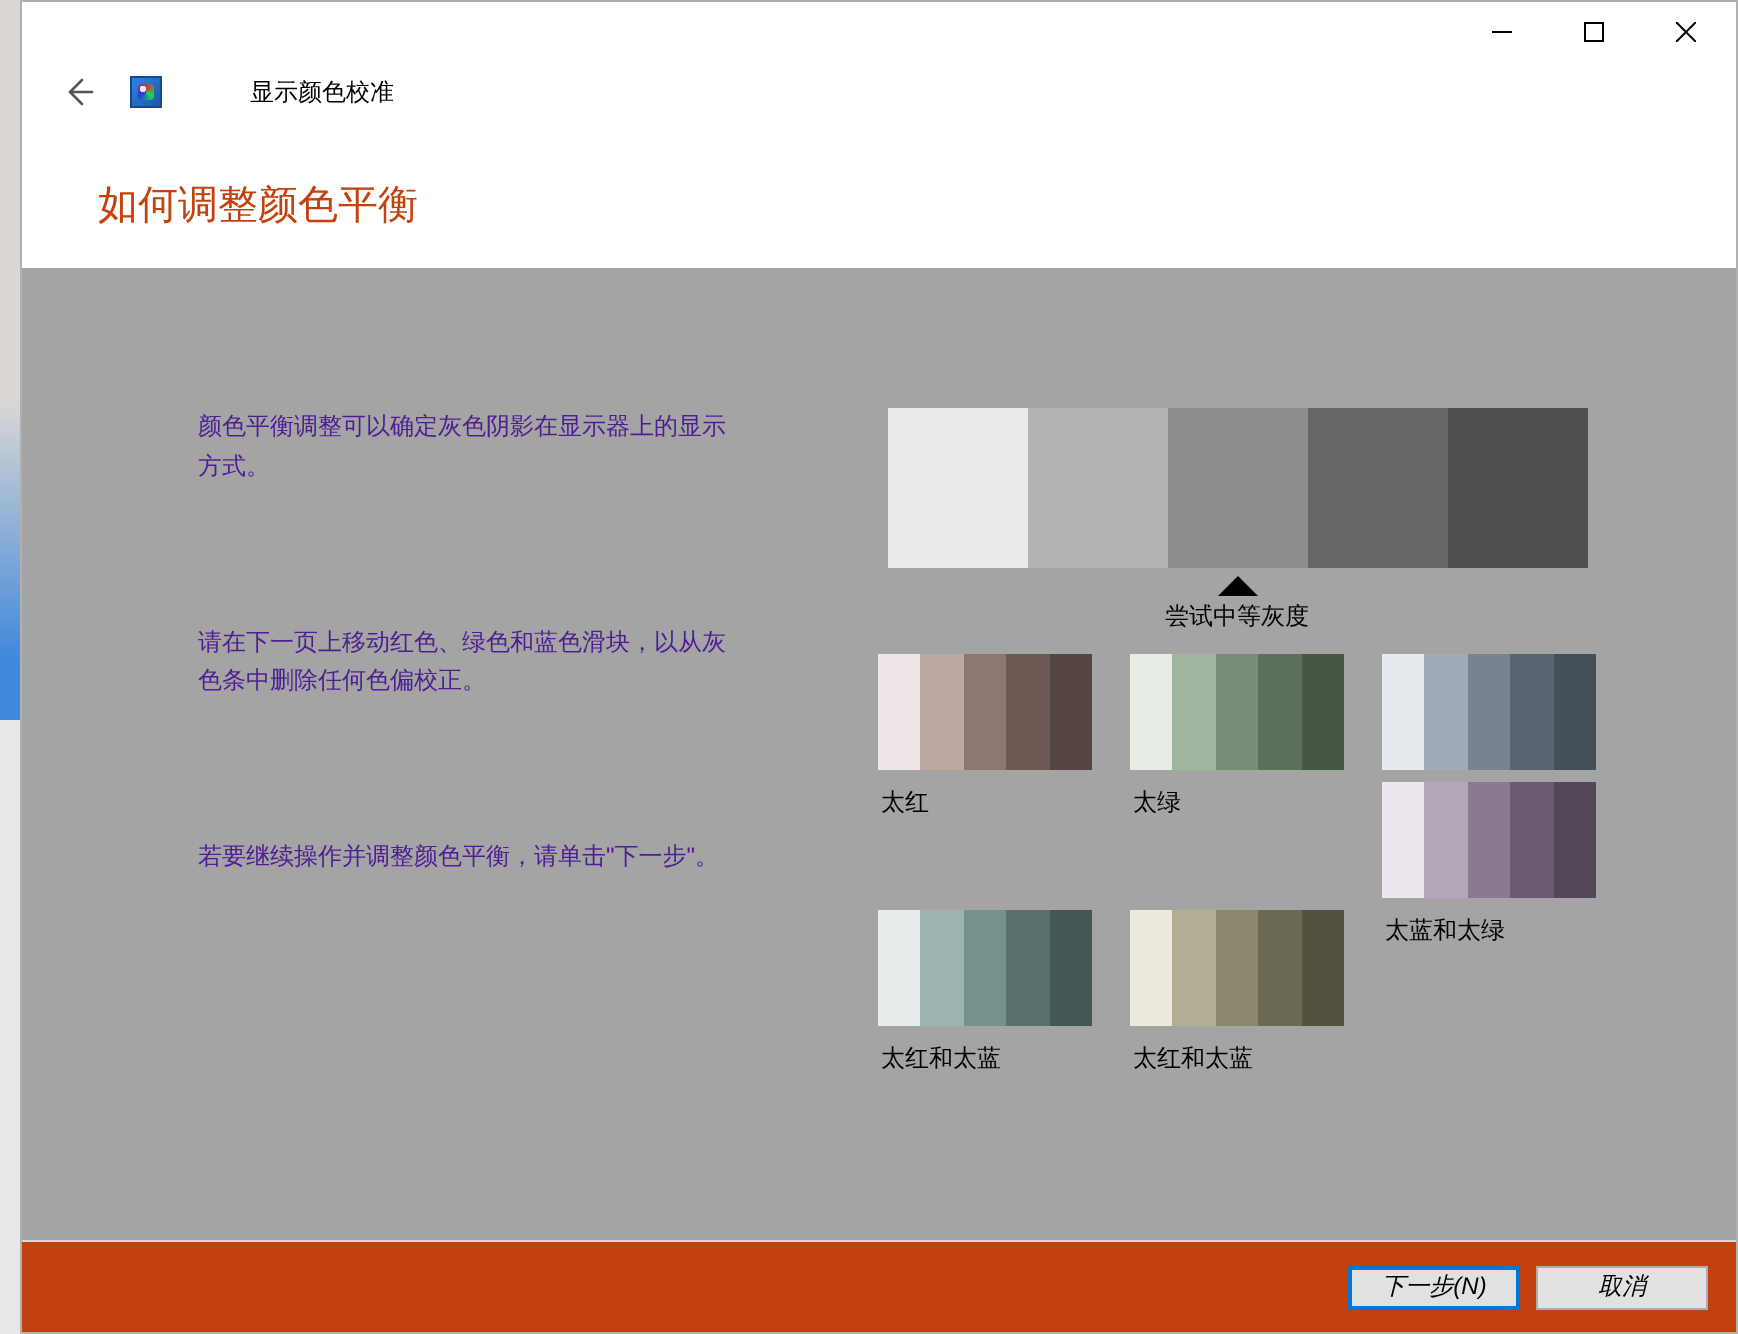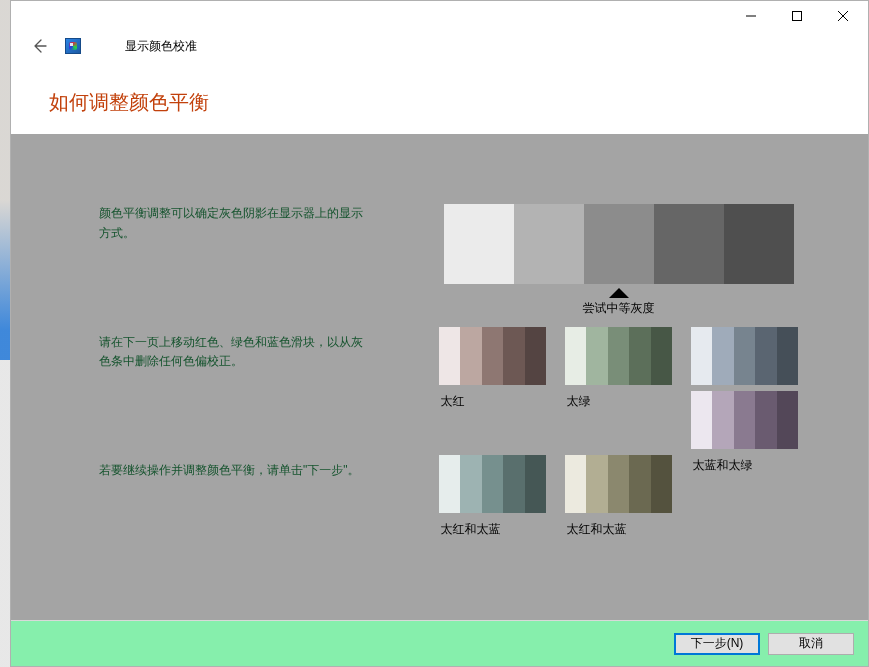--- a/index.html
+++ b/index.html
@@ -87,26 +87,26 @@
       flex: 1;
       background: #a4a4a4;
       margin: 0;
       position: relative;
       padding: 70px 34px 20px 88px;
       display: flex;
       gap: 34px;
     }
     .desc-col {
       width: 270px;
-      color: #14532d;
+      color: #4c1d95;
       font-size: 12px;
       line-height: 1.65;
       display: flex;
       flex-direction: column;
-      gap: 89px;
+      gap: 68px;
     }
     .samples-col {
       flex: 1;
       display: flex;
       flex-direction: column;
       align-items: center;
     }
     .main-sample {
       display: flex;
       height: 80px;
@@ -136,27 +136,28 @@
       width: 108px; height: 58px;
       display: flex;
     }
     .thumb .sw { flex: 1; }
     .thumb-label {
       font-size: 12px;
       padding: 2px 0 10px 2px;
     }
     .footer {
       height: 46px;
-      background: #86efac;
+      background: #c2410c;
       border-top: 1px solid #d9d9d9;
       display: flex;
       align-items: center;
       justify-content: flex-end;
       padding: 0 14px;
       gap: 8px;
+      font-style: italic;
     }
     .btn {
       min-width: 86px;
       height: 22px;
       background: #e1e1e1;
       border: 1px solid #adadad;
       font-size: 12px;
       display: flex;
       align-items: center;
       justify-content: center;

